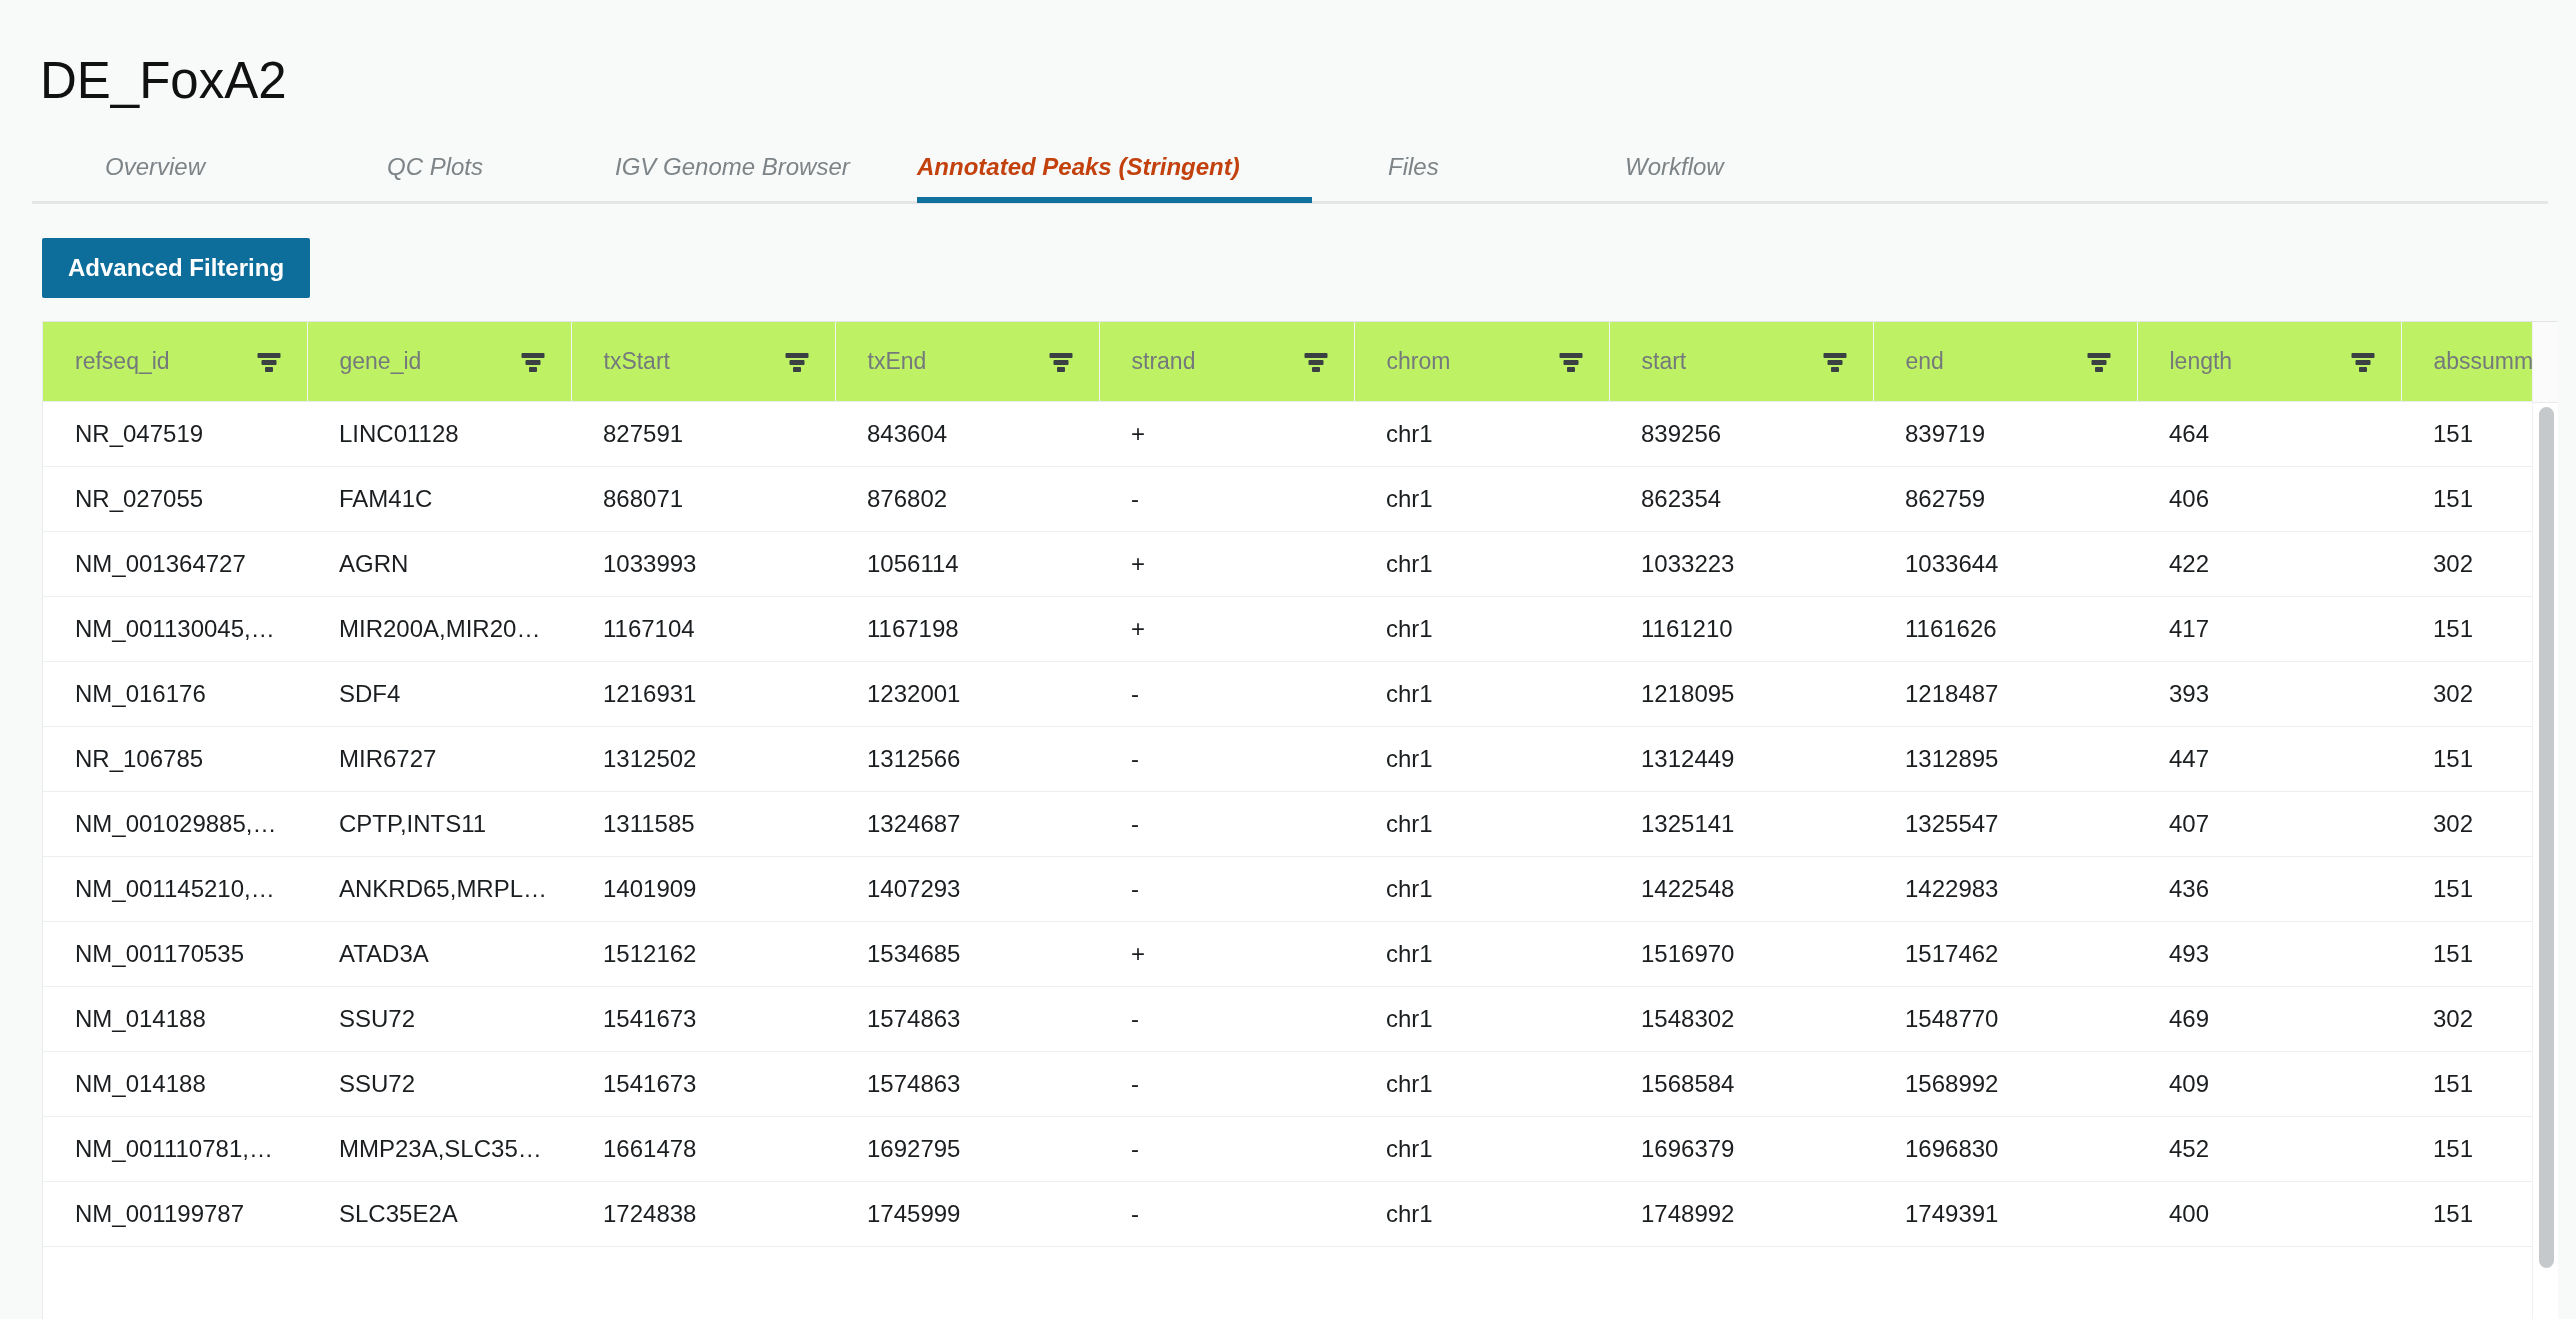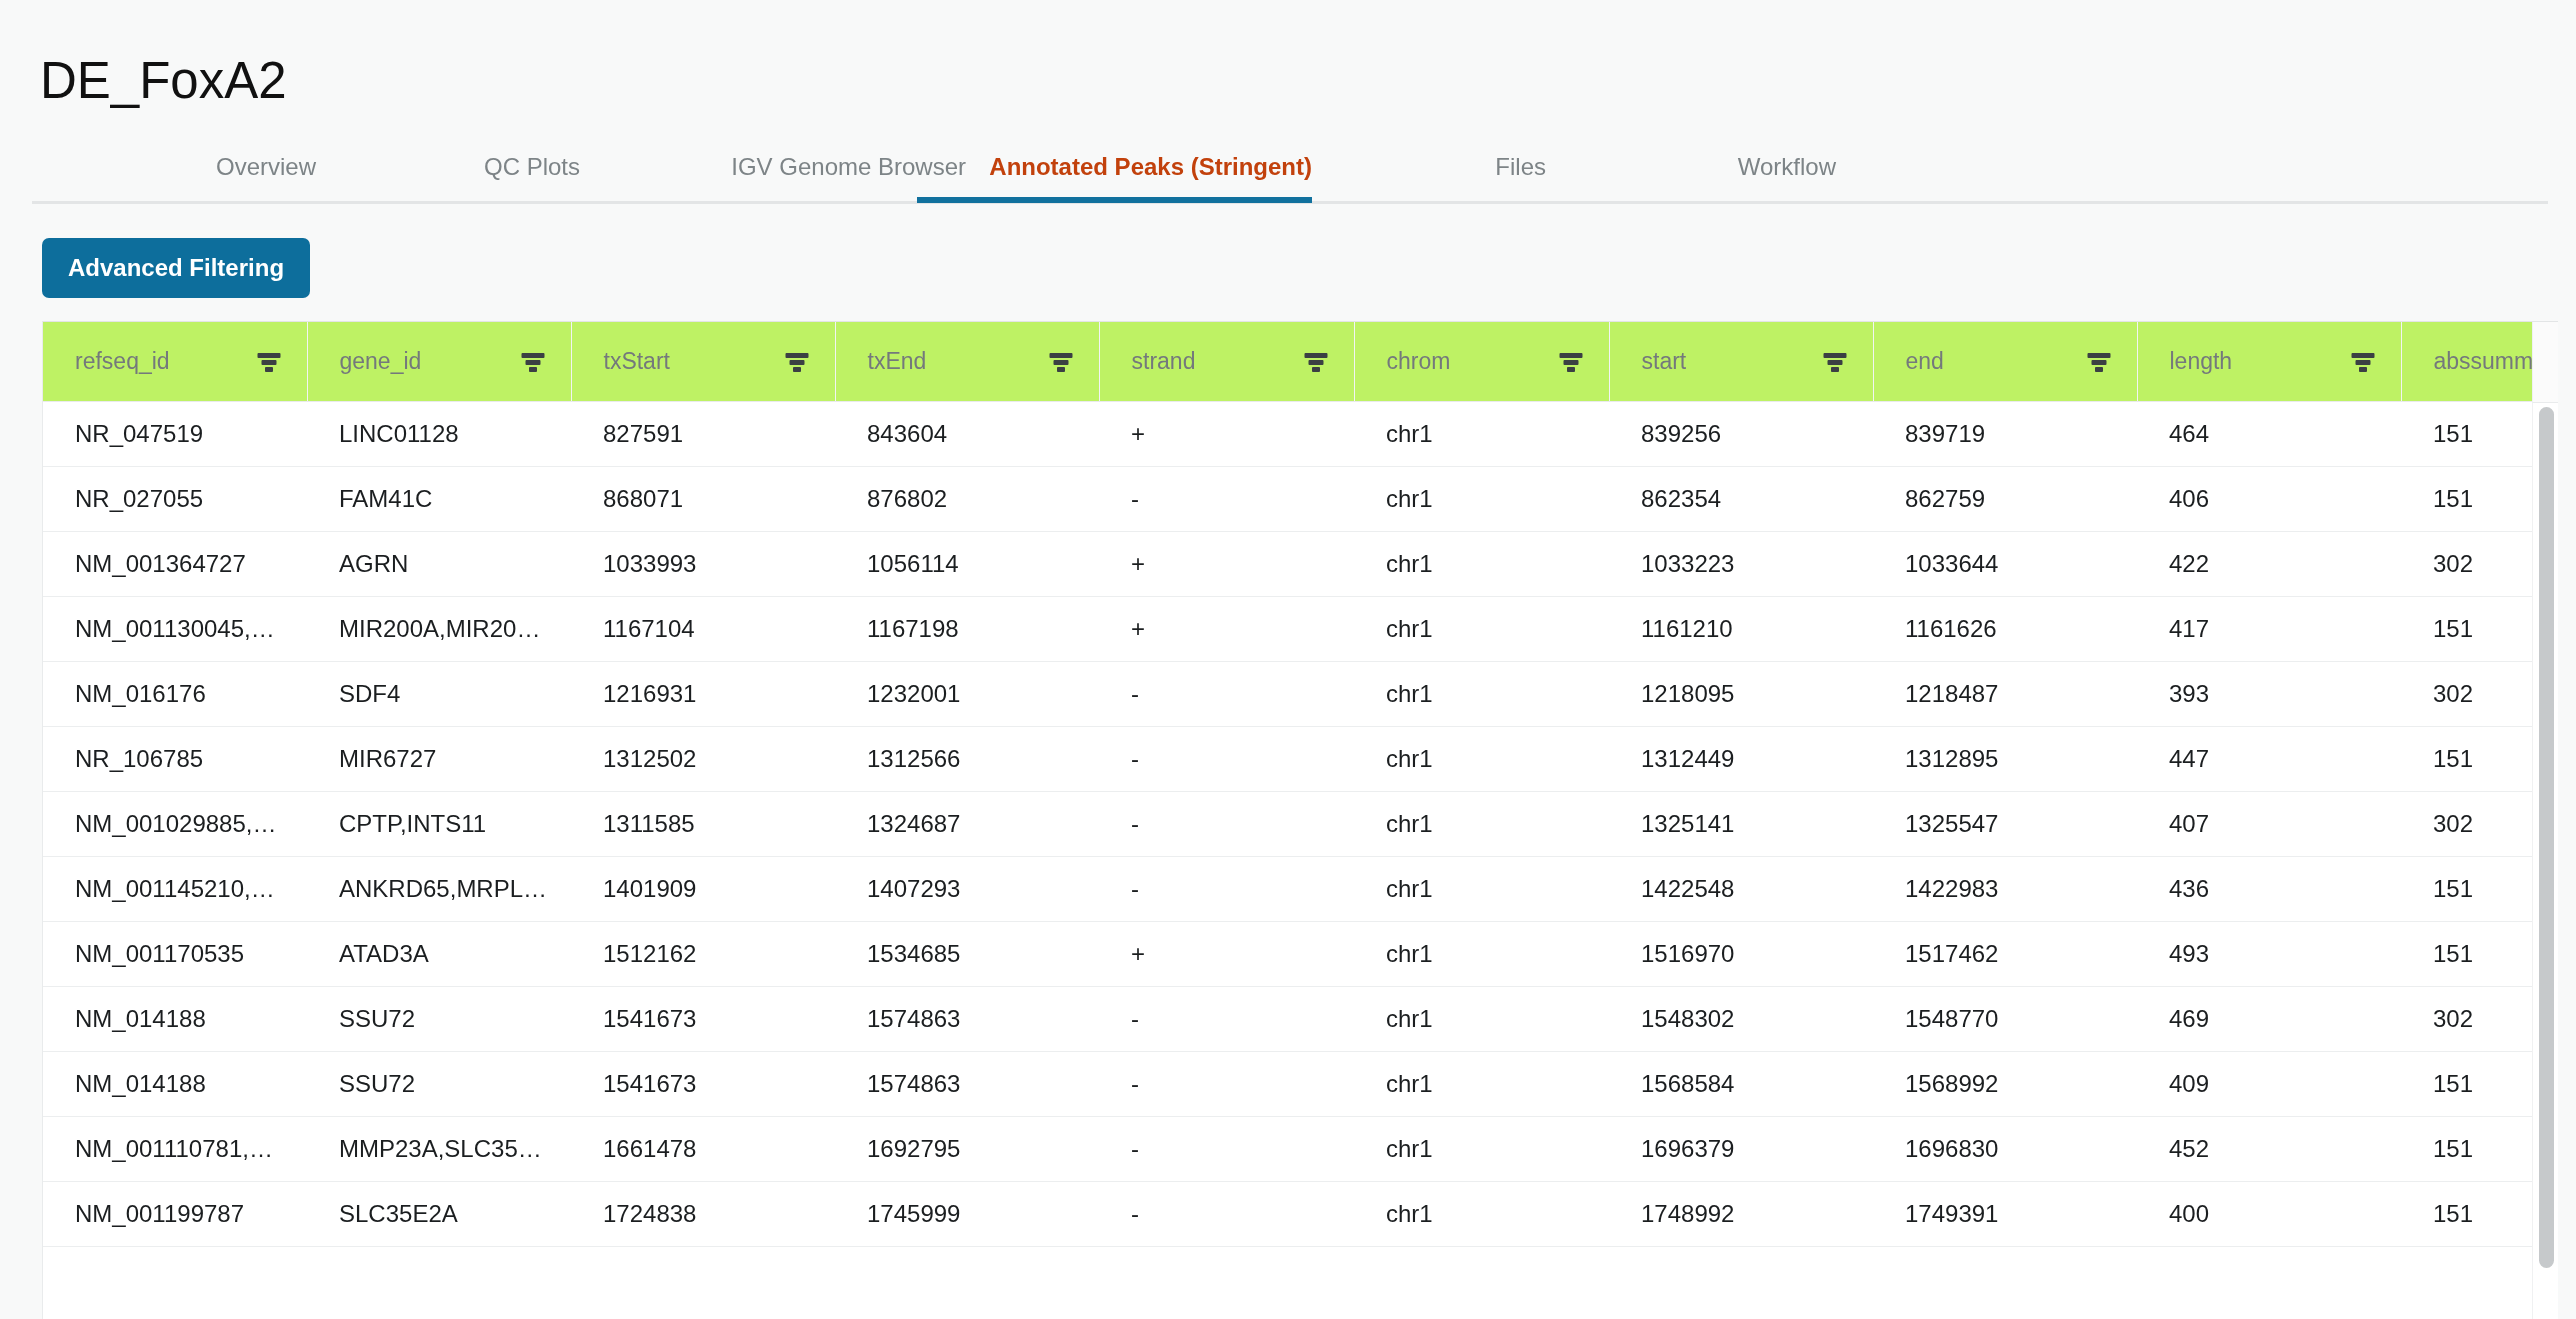--- a/index.html
+++ b/index.html
@@ -47,26 +47,27 @@
     width: 2516px;
     height: 2.6px;
     background: #e3e5e6;
   }
   .tab {
     position: absolute;
     top: 0px;
     height: 72px;
     display: flex;
     align-items: center;
-    justify-content: flex-end;
+    justify-content: flex-start;
     font-size: 24px;
     color: #7d8487;
     font-weight: 400;
     white-space: nowrap;
     cursor: pointer;
+    font-style: italic;
   }
   .tab.active {
     color: #c2410c;
     font-weight: 700;
   }
   .tab .tab-underline {
     position: absolute;
     left: 0;
     bottom: 0px;
     width: 100%;
@@ -85,21 +86,21 @@
     height: 60px;
     padding: 0 26px;
     display: flex;
     align-items: center;
     justify-content: center;
     background: #0d6e9c;
     color: #ffffff;
     font-size: 24px;
     font-weight: 700;
     border: none;
-    border-radius: 7px;
+    border-radius: 2px;
     cursor: pointer;
     font-family: "Liberation Sans", sans-serif;
   }
 
   
   .table-wrap {
     position: absolute;
     left: 42px;
     top: 281px;
     width: 2516px;

